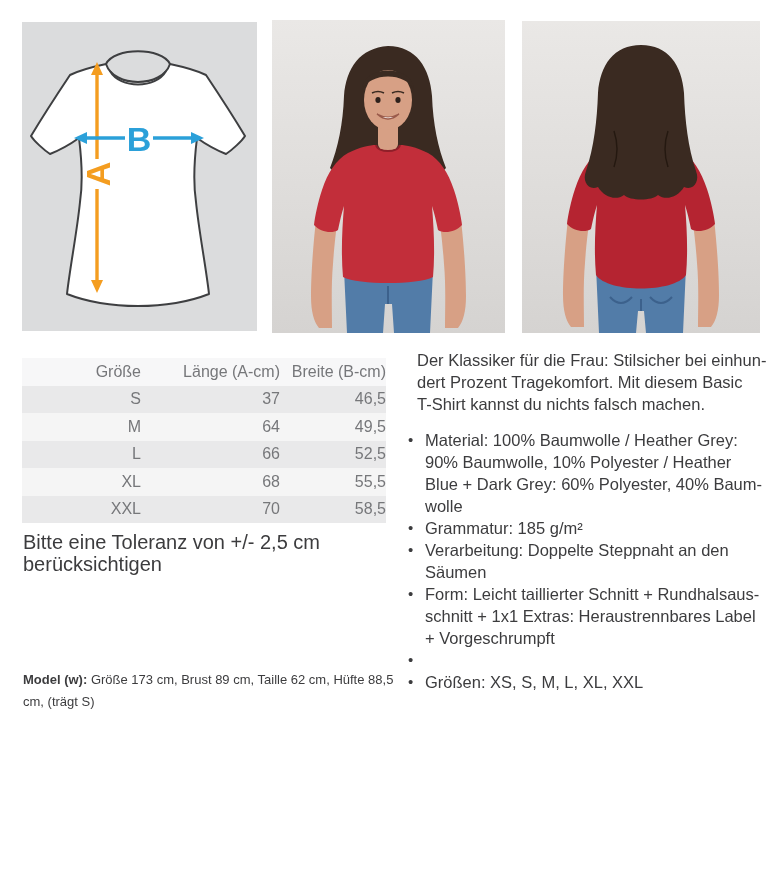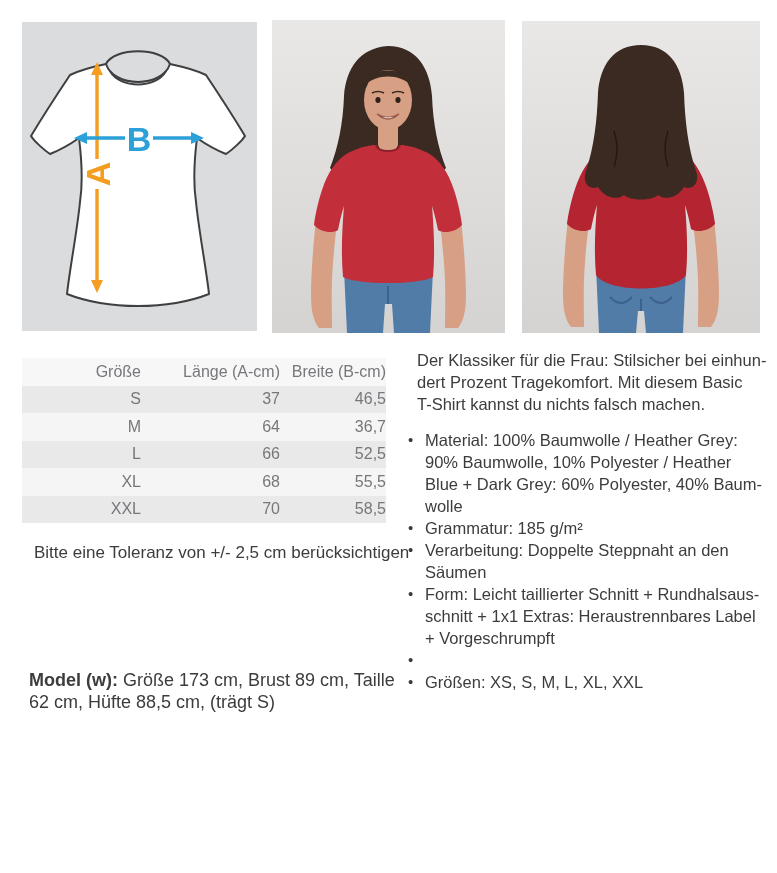--- a/index.html
+++ b/index.html
@@ -52,25 +52,25 @@
   .size-table th,.size-table td{
     height:27.5px;padding:0;font-weight:400;text-align:right;vertical-align:middle;
   }
   .size-table th:first-child,.size-table td:first-child{padding-left:18px;}
   .size-table thead tr{background:var(--header-bg);}
   .size-table tbody tr.odd{background:var(--row-odd);}
   .size-table tbody tr.even{background:var(--row-even);}
 
   .tolerance{
     position:absolute;left:23px;top:531px;width:380px;
-    font-size:17px;line-height:22px;color:var(--body-text);margin:11px;
+    font-size:20px;line-height:22px;color:var(--body-text);margin:0;
   }
   .model-info{
-    position:absolute;left:29px;top:669px;width:378px;
-    font-size:18px;line-height:22px;color:var(--body-text);margin:0;
+    position:absolute;left:23px;top:669px;width:378px;
+    font-size:13px;line-height:22px;color:var(--body-text);margin:0;
   }
   .model-info strong{font-weight:bold;}
 
   
   .right-col{
     position:absolute;left:405px;top:349px;width:372px;
     font-size:16.5px;line-height:22px;color:var(--body-text);
   }
   .intro{white-space:pre-line;margin:0 0 14px 12px;}
   .feature-list{list-style:none;margin:0;padding:0;}
@@ -242,21 +242,21 @@
     </thead>
     <tbody>
         <tr class="odd">
           <td>S</td>
           <td>37</td>
           <td>46,5</td>
         </tr>
         <tr class="even">
           <td>M</td>
           <td>64</td>
-          <td>36,7</td>
+          <td>49,5</td>
         </tr>
         <tr class="odd">
           <td>L</td>
           <td>66</td>
           <td>52,5</td>
         </tr>
         <tr class="even">
           <td>XL</td>
           <td>68</td>
           <td>55,5</td>

